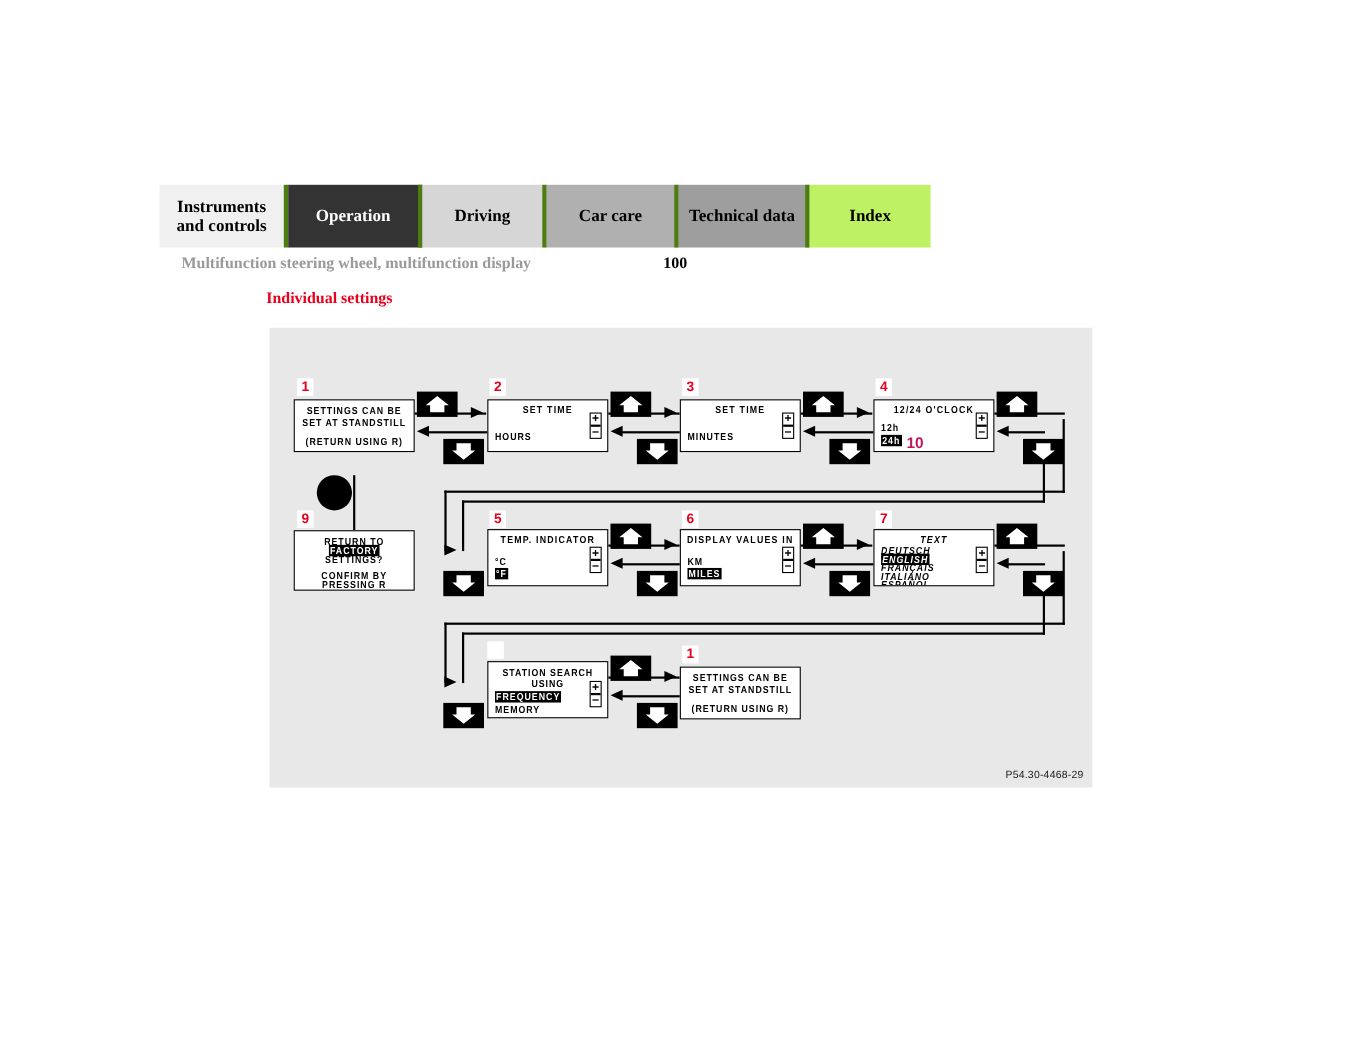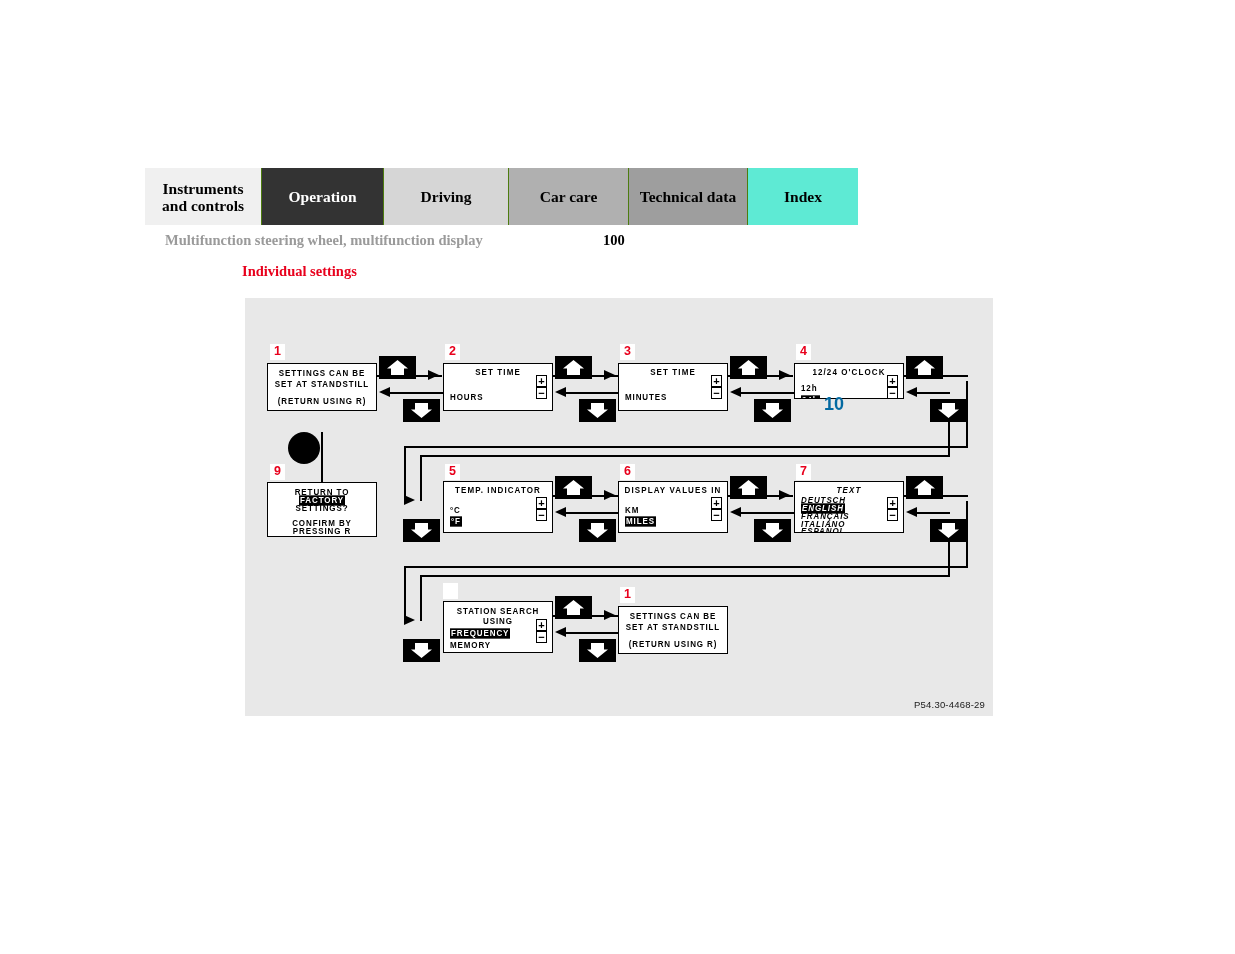--- a/index.html
+++ b/index.html
@@ -15,21 +15,21 @@
     display:flex;
   }
   .tab{
     flex:0 0 auto;
     display:flex;align-items:center;justify-content:center;
     text-align:center;
     font-family:"Liberation Serif", serif;
     font-weight:bold;font-size:15.5px;line-height:17px;
     color:#000;
     box-sizing:border-box;
-    border-right:1px solid #4d7c0f;
+    border-right:4px solid #4d7c0f;
     padding:0 4px;
   }
   .tab:last-child{border-right:none;}
   .tab.active{color:#ffffff;}
 
   
   #subhead{
     position:absolute;left:165px;top:232px;width:900px;height:20px;
     font-family:"Liberation Serif", serif;font-weight:bold;font-size:14.5px;
     color:#9a9a9a;
@@ -91,21 +91,21 @@
   .stepper .bar{width:100%;height:1.4px;background:#000;}
 
   
   .callout{
     position:absolute;background:#ffffff;color:#e8001c;
     font-family:"Liberation Sans", sans-serif;font-weight:bold;font-size:12.5px;
     line-height:15px;text-align:center;width:15px;height:16px;
   }
   .callout.blank{color:#ffffff;}
   .redlabel{
-    position:absolute;color:#0369a1;font-weight:bold;font-size:18px;
+    position:absolute;color:#be185d;font-weight:bold;font-size:14px;
     font-family:"Liberation Sans", sans-serif;
   }
 
   
   .btnicon{position:absolute;width:37px;height:23px;background:#000;}
   .btnicon svg{display:block;width:37px;height:23px;}
 
   
   .hline{position:absolute;background:#000;height:2px;}
   .vline{position:absolute;background:#000;width:2px;}
@@ -120,30 +120,30 @@
 </head>
 <body>
 
 <div id="tabbar">
     <div class="tab" style="background: rgb(240, 240, 240); width: 117px;">
       <span>Instruments and controls</span>
     </div>
     <div class="tab active" style="background: rgb(51, 51, 51); width: 122px;">
       <span>Operation</span>
     </div>
-    <div class="tab" style="background: rgb(214, 214, 214); width: 125px;">
+    <div class="tab" style="background: rgb(214, 214, 214); width: 113px;">
       <span>Driving</span>
     </div>
     <div class="tab" style="background: rgb(176, 176, 176); width: 120px;">
       <span>Car care</span>
     </div>
     <div class="tab" style="background: rgb(158, 158, 158); width: 119px;">
       <span>Technical data</span>
     </div>
-    <div class="tab" style="background: #5eead4; width: 110px;">
+    <div class="tab" style="background: #bef264; width: 110px;">
       <span>Index</span>
     </div>
   </div>
 
 <div id="subhead">Multifunction steering wheel, multifunction display</div>
 <div id="pagenum">100</div>
 <div id="sectiontitle">Individual settings</div>
 
 <div id="panel">
   <div id="figcode">P54.30-4468-29</div>
@@ -235,21 +235,21 @@
 <div class="arrowR" style="left:779px;top:370px;"></div>
 <div class="btnicon" style="left:754px;top:399px;">
   <svg viewBox="0 0 37 23">
       <polygon points="18.5,19 29,10.5 25,10.5 25,4 12,4 12,10.5 8,10.5" fill="#fff"></polygon>
     </svg>
 </div>
 <div class="hline" style="left:740px;top:392px;width:55px;"></div>
 <div class="arrowL" style="left:730px;top:387px;"></div>
 
 <div class="callout" style="left:796px;top:344px;">4</div>
-<div class="screen" style="left:794px;top:363px;width:110px;height:36px;">
+<div class="screen" style="left:794px;top:363px;width:110px;height:48px;">
   <div class="scr-title">12/24 O'CLOCK</div>
   <div class="scr-line" style="top:20px;">12h</div>
   <div class="scr-line" style="top:32px;"><span class="inv">24h</span></div>
   <div class="stepper" style="right:5px;top:11px;">
     <span>+</span>
       <div class="bar"></div>
       <span>−</span>
   </div>
 </div>
 <div class="redlabel" style="left:824px;top:394px;">10</div>

